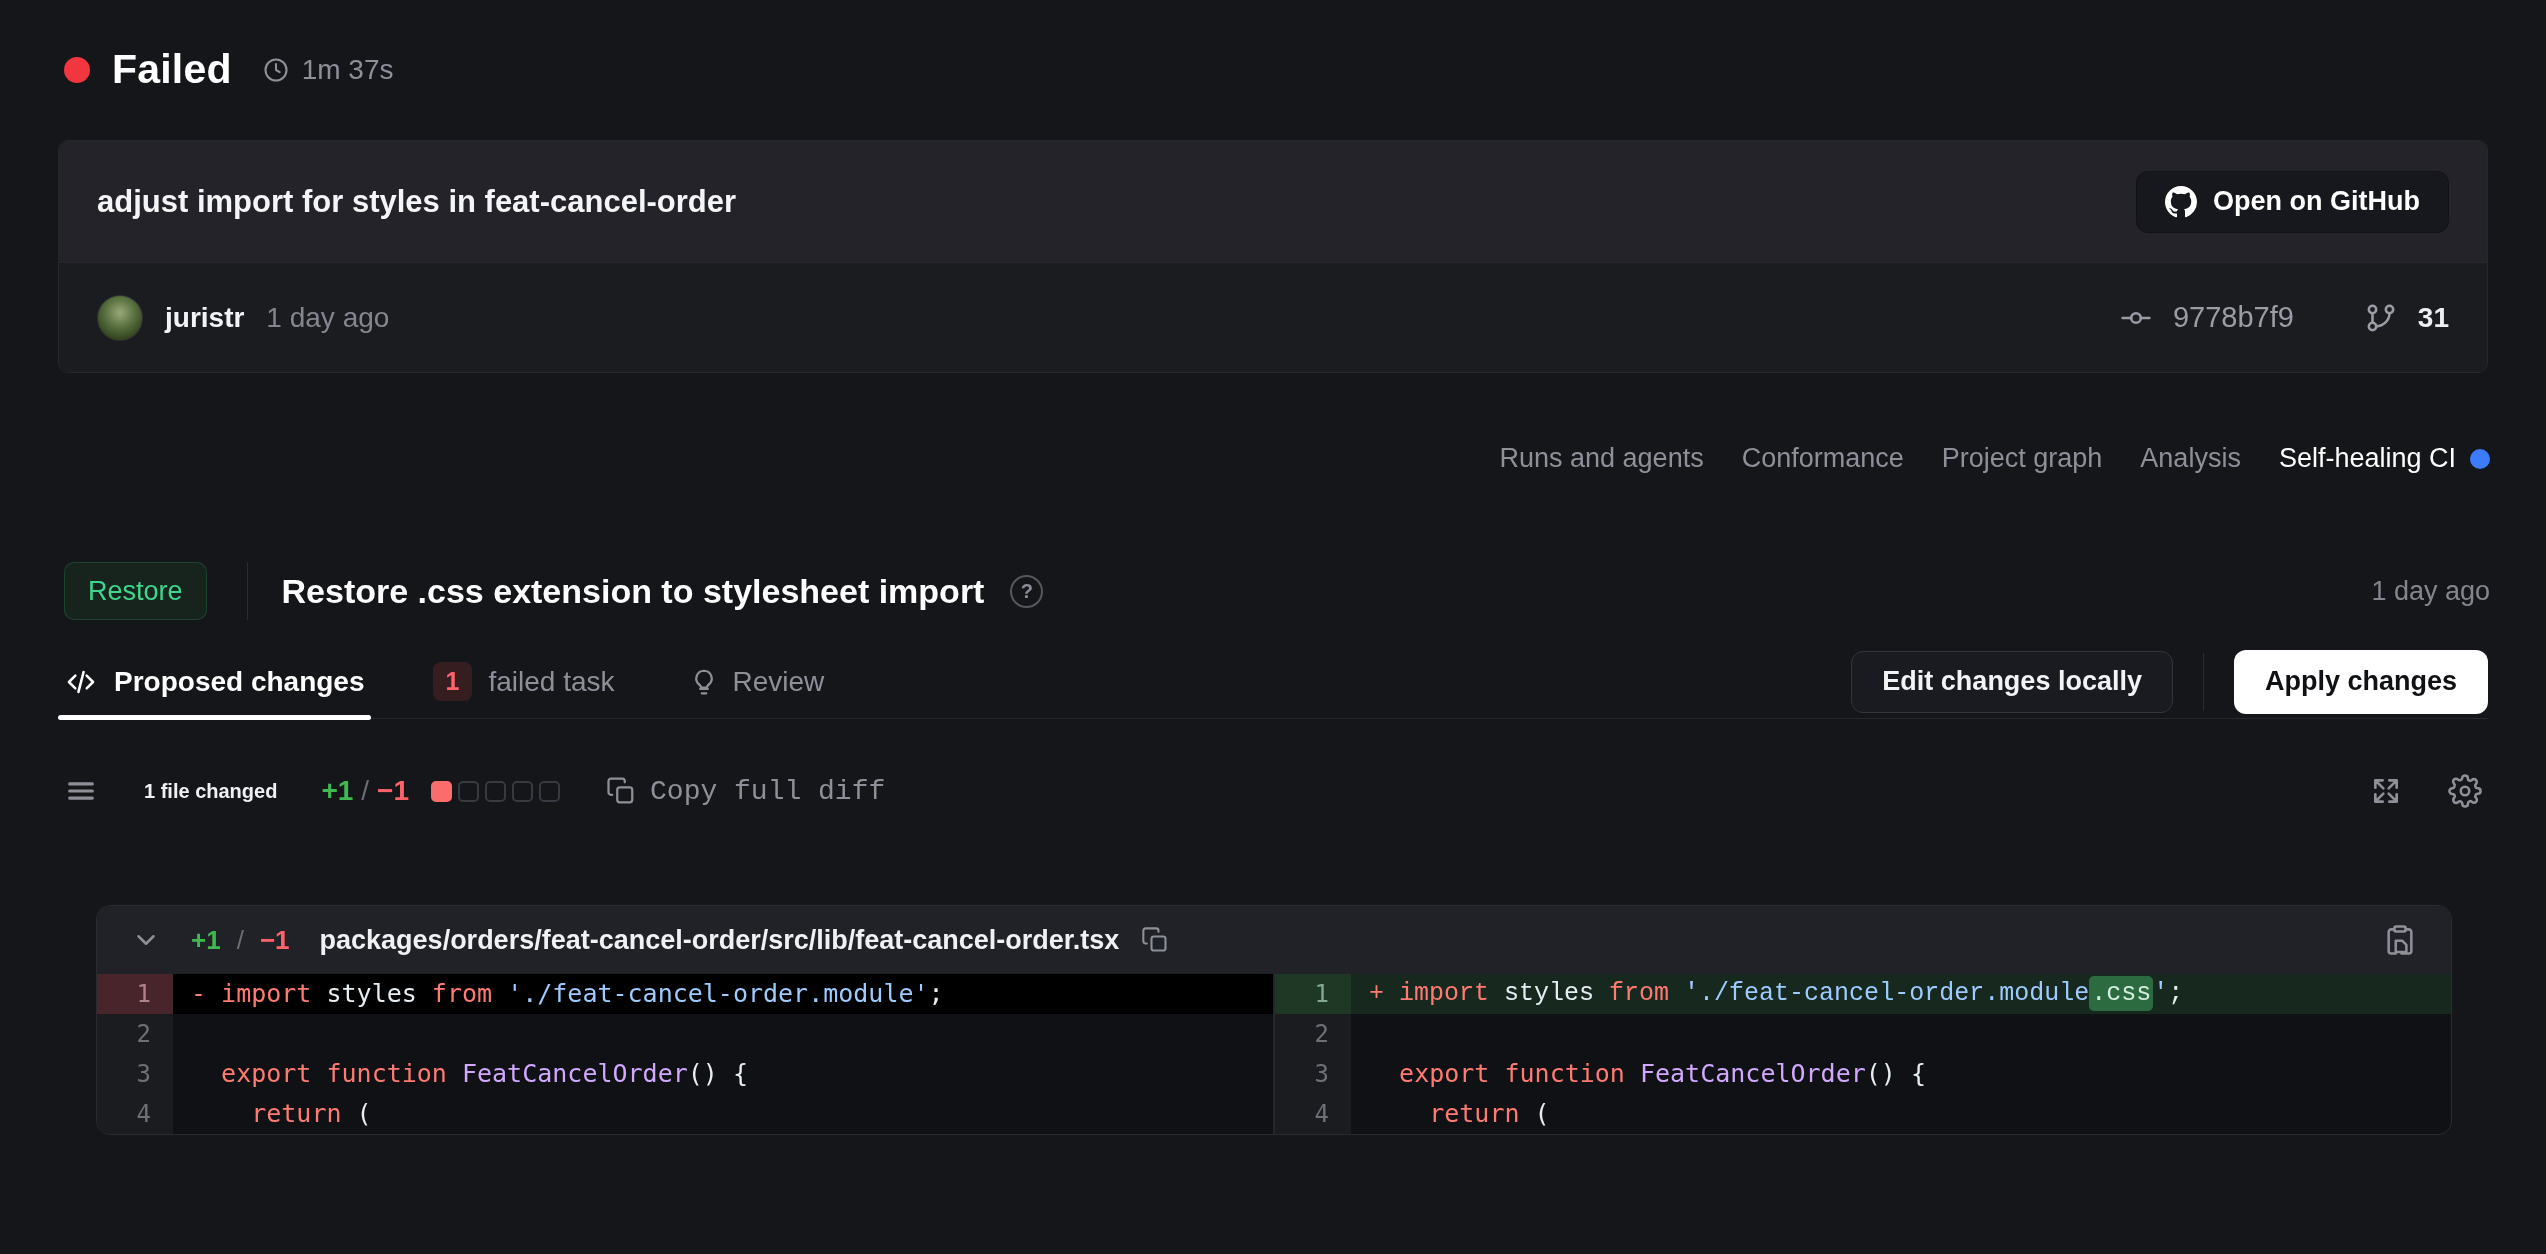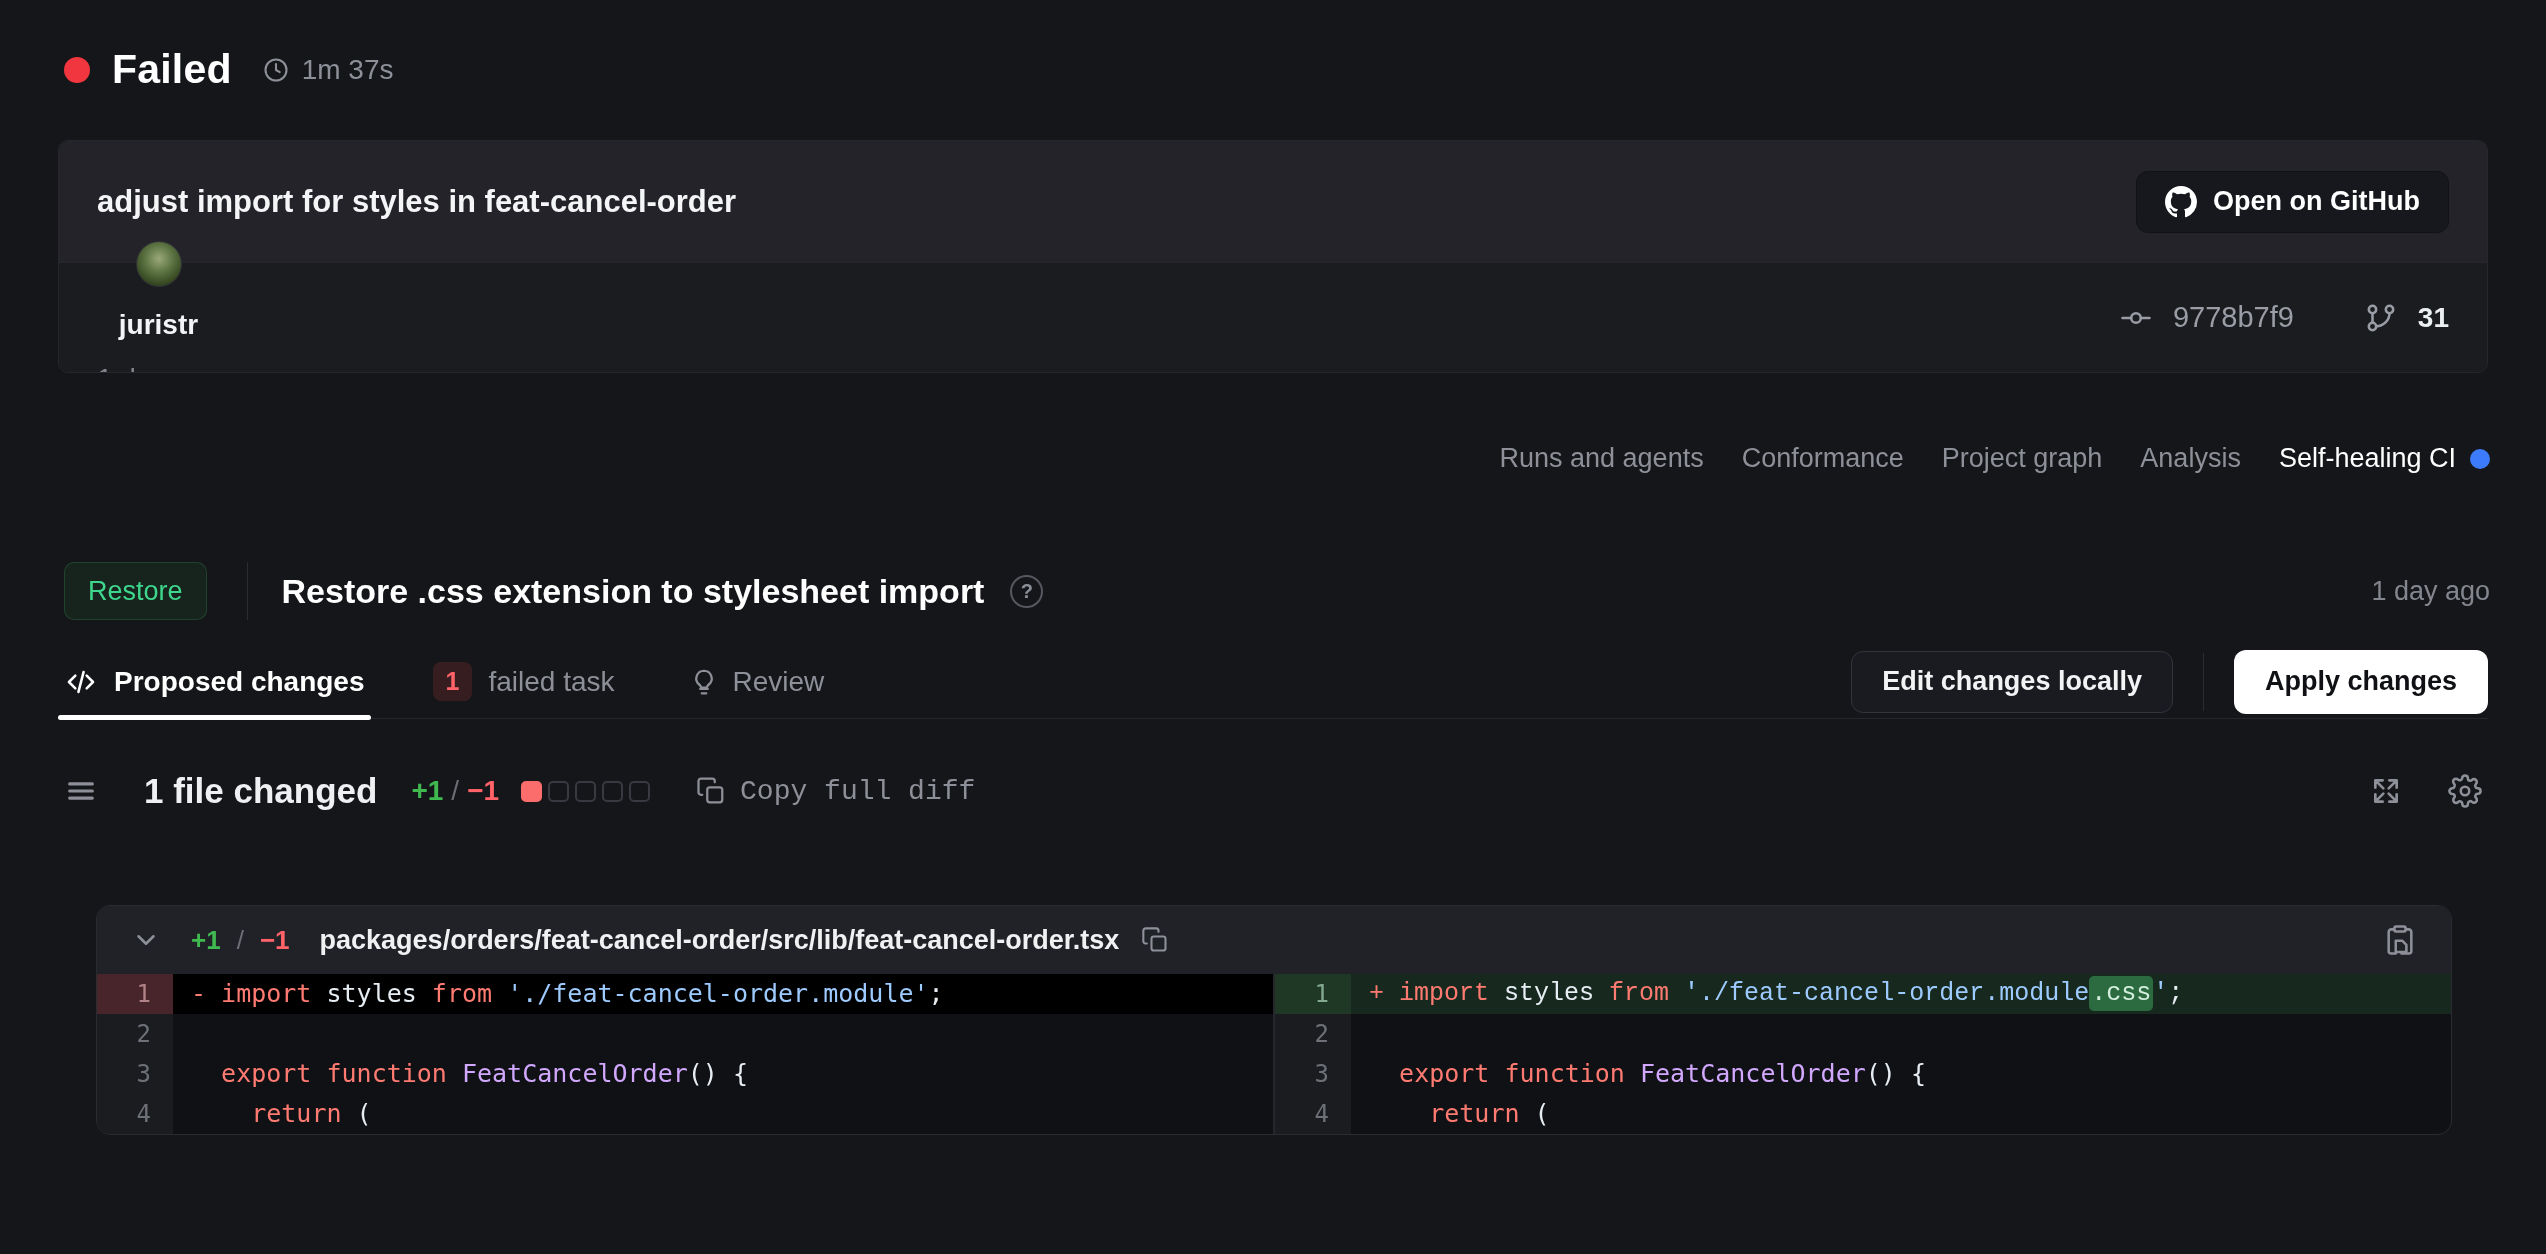--- a/index.html
+++ b/index.html
@@ -40,21 +40,21 @@
     display: flex; align-items: center; gap: 16px;
     background: #17181d; border: 1px solid #111216; border-radius: 12px;
     height: 62px; padding: 0 28px; cursor: pointer;
   }
   .github-btn span { font-size: 27px; font-weight: 600; color: #ffffff; }
   .card-bottom {
     background: #1b1c20; border-top: 1px solid #26272c; height: 110px;
     display: flex; align-items: center; justify-content: space-between;
     padding: 0 38px;
   }
-  .author-group { display: flex; align-items: center; gap: 22px; flex-direction: column; }
+  .author-group { display: flex; align-items: center; gap: 22px; }
   .avatar {
     width: 46px; height: 46px; border-radius: 50%;
     background: radial-gradient(circle at 50% 38%, #9aa87a 0%, #5c7342 40%, #33451f 75%, #22301a 100%);
     border: 1px solid #33343a;
   }
   .author-name { font-size: 28px; font-weight: 700; color: #f2f3f5; }
   .author-time { font-size: 28px; color: #84868f; }
   .commit-meta { display: flex; align-items: center; gap: 20px; color: #9a9da6; }
   .commit-sha { font-size: 29px; color: #9a9da6; }
   .branch-count { font-size: 28px; font-weight: 600; color: #eceff2; }
@@ -126,21 +126,21 @@
     height: 64px; padding: 0 31px; background: #ffffff; border: none;
     color: #101114; font-weight: 700;
   }
 
   
   .diff-toolbar {
     position: absolute; top: 762px; left: 64px; right: 64px; height: 58px;
     display: flex; align-items: center; color: #8e9099;
   }
   .hamburger { margin-right: 46px; cursor: pointer; color: #8e9099; }
-  .files-changed { font-size: 35px; font-weight: 600; color: #eef0f2; margin-right: 34px; }
+  .files-changed { font-size: 20px; font-weight: 600; color: #eef0f2; margin-right: 44px; }
   .stat-add { font-size: 28px; font-weight: 600; color: #3fb950; }
   .stat-slash { font-size: 28px; color: #6c6e76; margin: 0 8px; }
   .stat-del { font-size: 28px; font-weight: 600; color: #ff6369; }
   .squares { display: flex; gap: 6px; margin-left: 22px; }
   .square { width: 21px; height: 21px; border-radius: 5px; border: 2px solid #393a41; }
   .square.filled { background: #fb6d6d; border-color: #fb6d6d; }
   .copy-diff { display: flex; gap: 14px; margin-left: 46px; cursor: pointer; font-family: Liberation Mono, monospace; }
   .copy-diff span { font-size: 28px; color: #8e9099; }
   .toolbar-right { margin-left: auto; display: flex; align-items: center; gap: 46px; }
   .icon-btn { cursor: pointer; color: #8e9099; }

